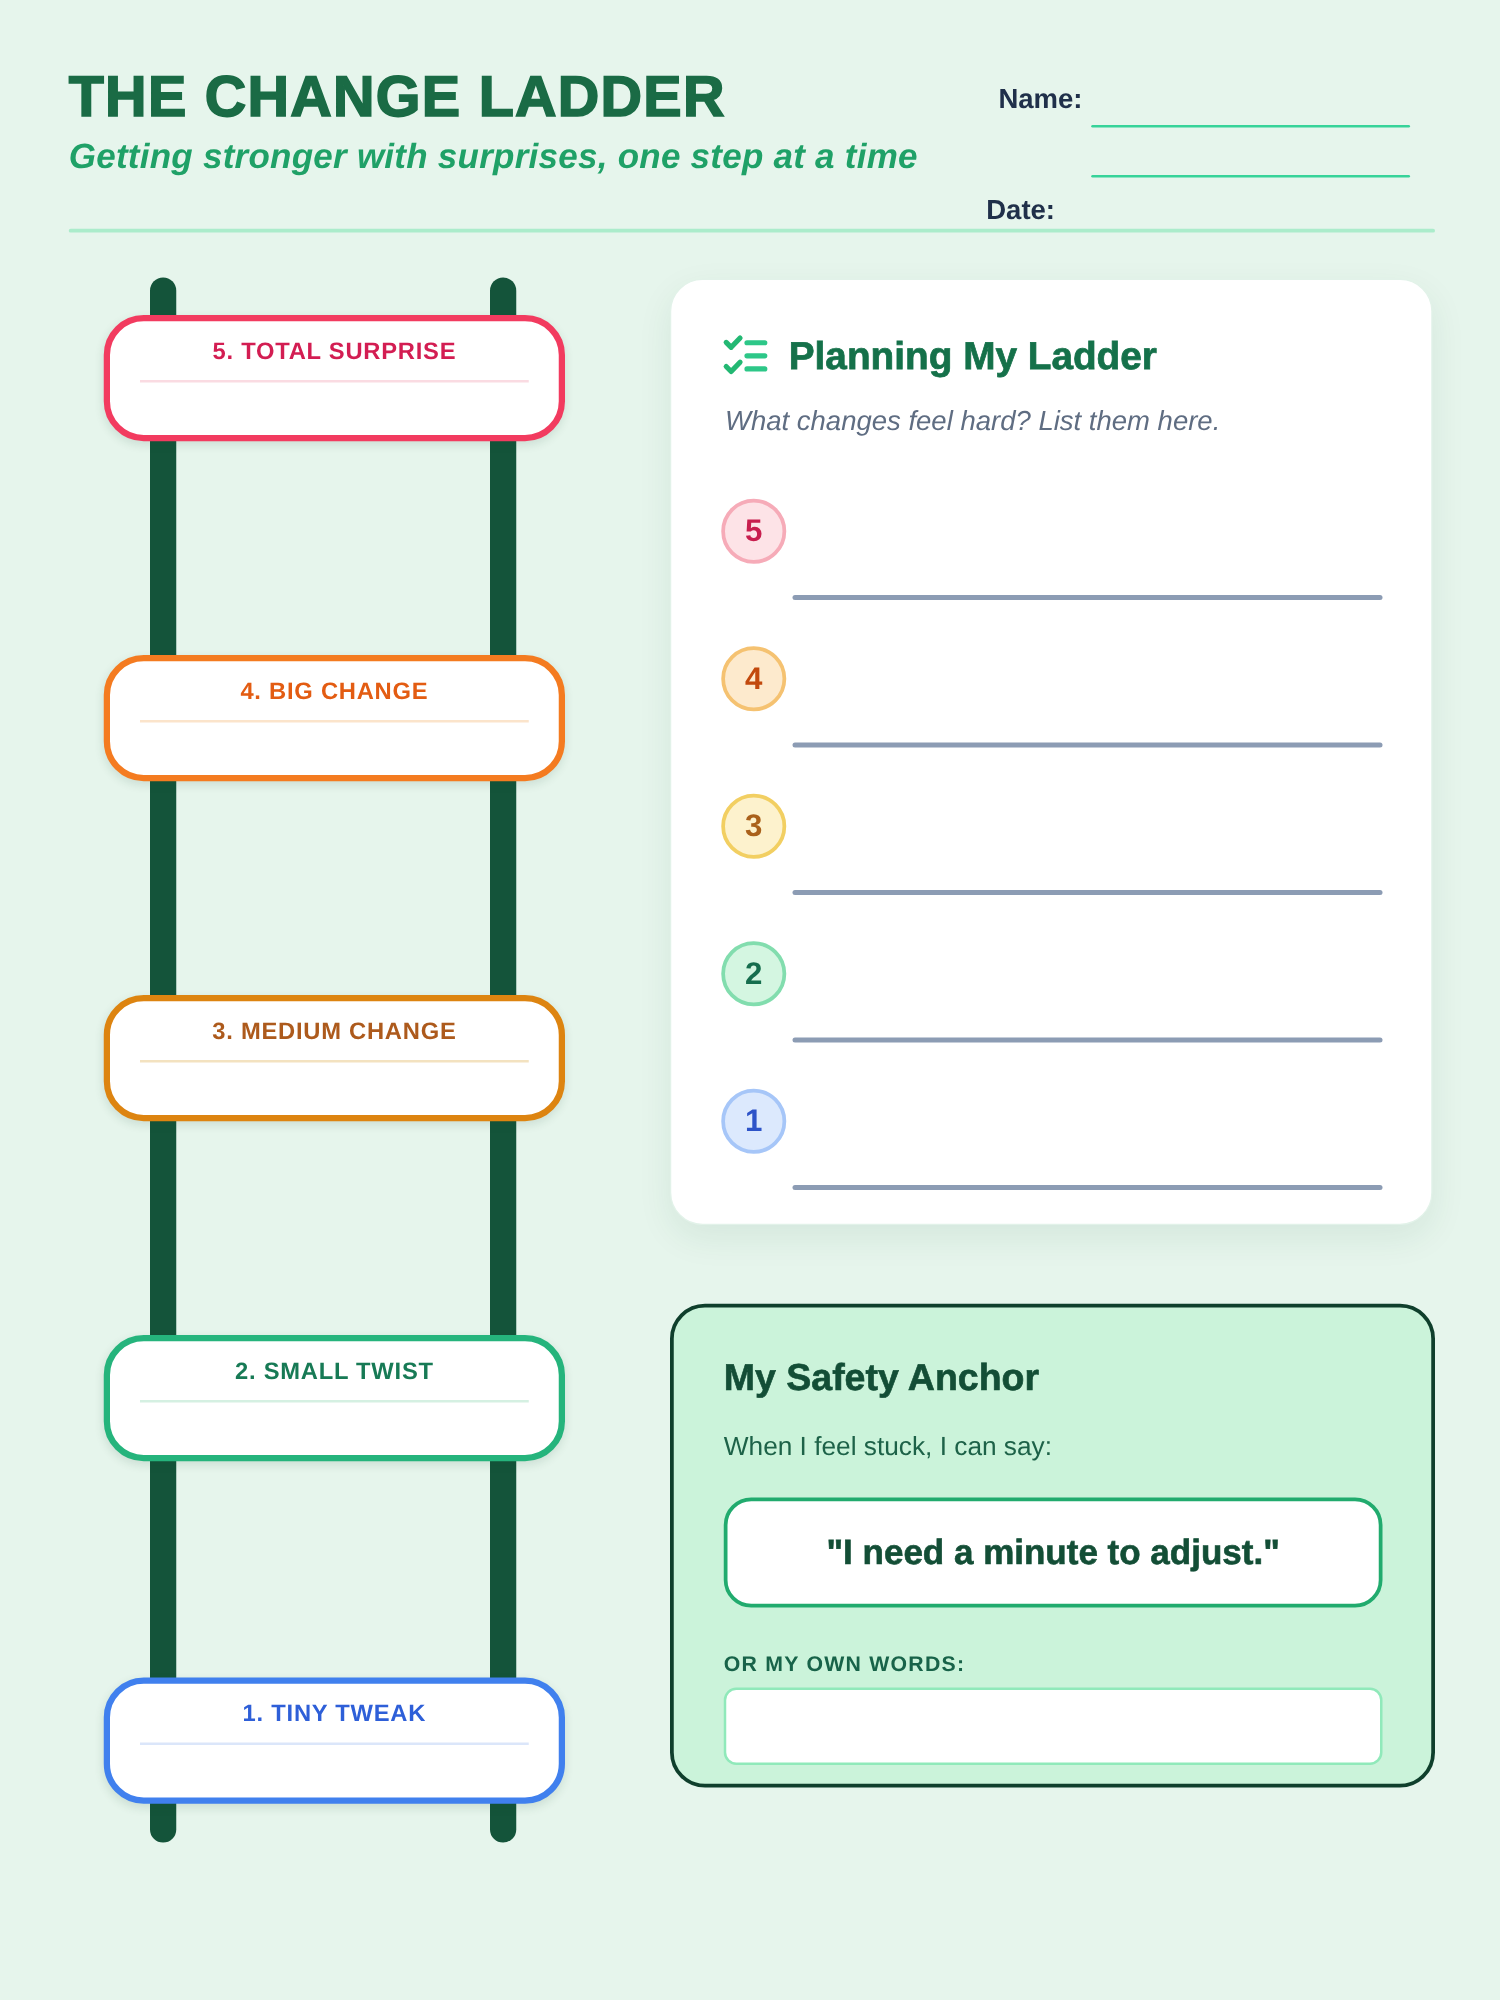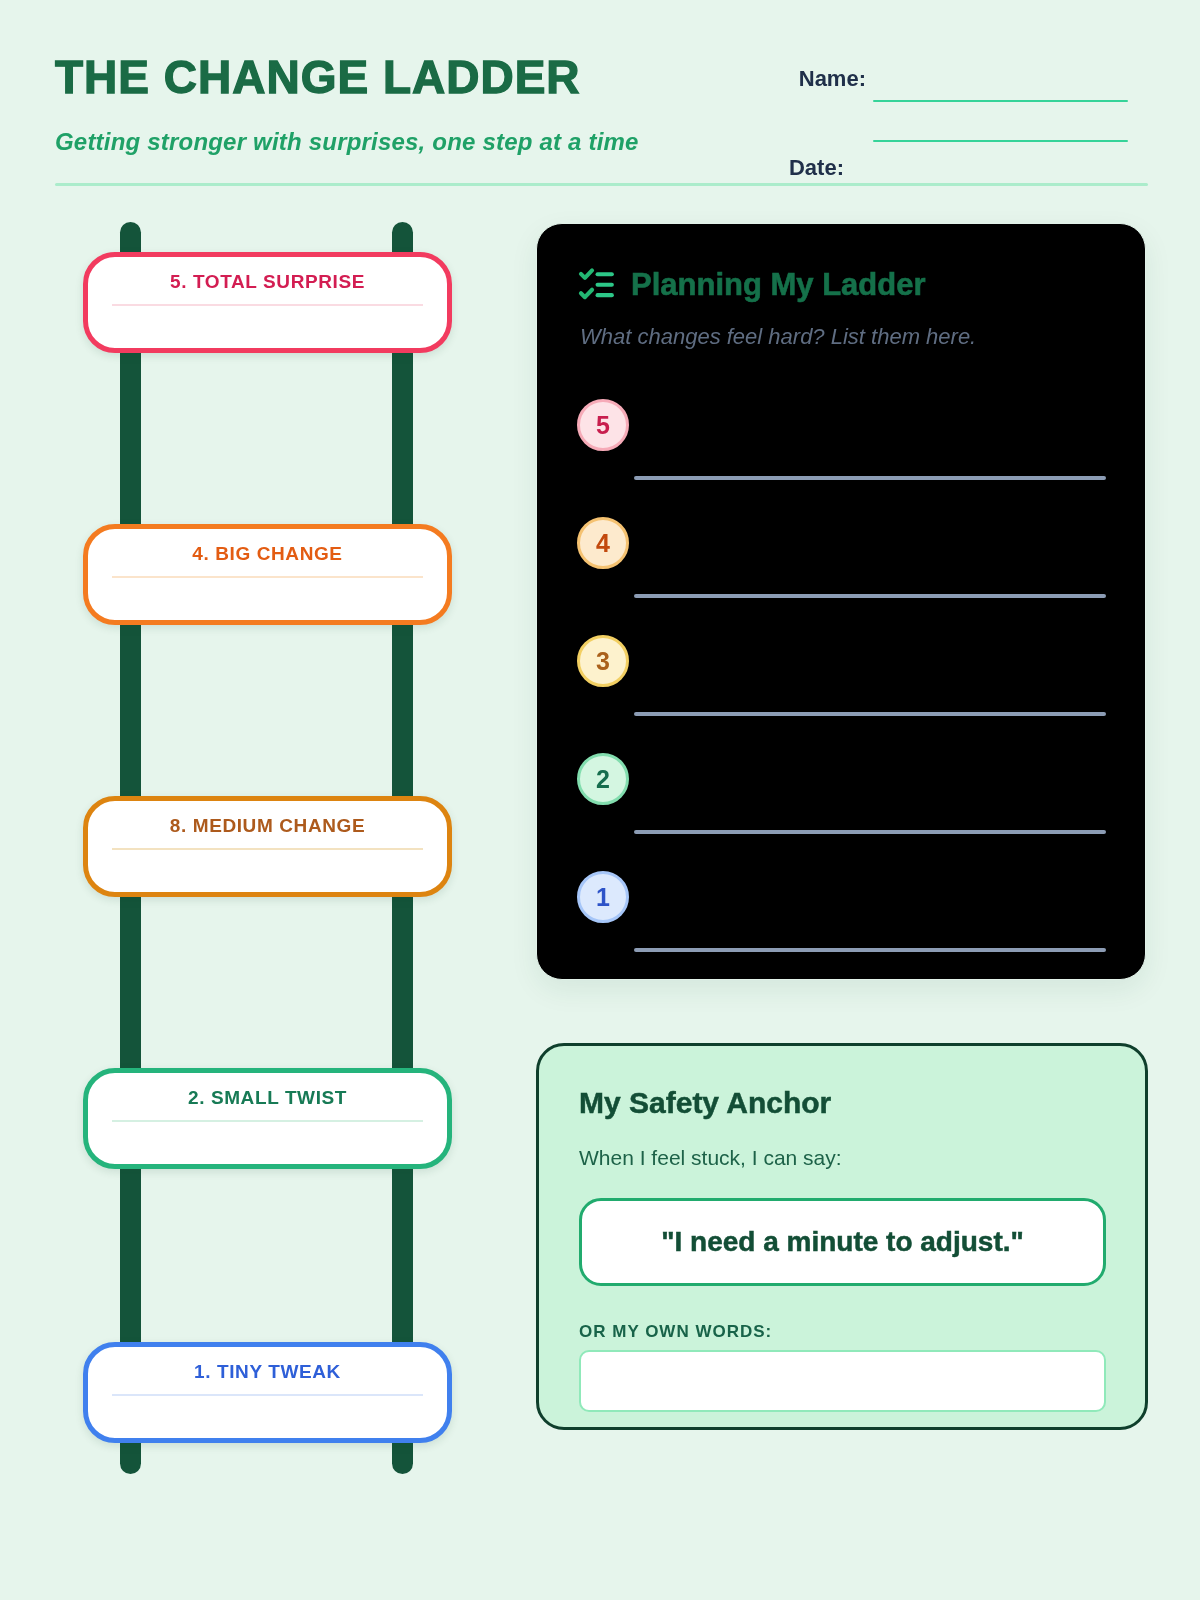--- a/index.html
+++ b/index.html
@@ -6,21 +6,21 @@
   .page{
     position:relative;width:1200px;height:1600px;background:#e6f5ec;
     font-family:"Liberation Sans","DejaVu Sans",sans-serif;overflow:hidden;
   }
   
   .ws-title{
     position:absolute;left:55px;top:50px;font-size:46px;font-weight:700;
     color:#1a6b45;-webkit-text-stroke:1.3px #1a6b45;letter-spacing:1px;white-space:nowrap;
   }
   .ws-subtitle{
-    position:absolute;left:55px;top:128px;font-size:24px;font-style:italic;
+    position:absolute;left:55px;top:109px;font-size:28px;font-style:italic;
     font-weight:600;color:#1fa167;letter-spacing:.2px;white-space:nowrap;
   }
   .field-label{position:absolute;width:80px;text-align:right;font-weight:700;font-size:22px;color:#20304a;}
   .lbl-name{left:786px;top:66px;}
   .lbl-date{left:764px;top:108px;margin-top:47px;}
   .field-line{position:absolute;left:873px;width:255px;height:2px;background:#36d399;border-radius:1px;}
   .line-name{top:100px;}
   .line-date{top:140px;}
   .divider{position:absolute;left:55px;top:183px;width:1093px;height:3px;background:#abeccb;border-radius:2px;}
 
@@ -37,21 +37,21 @@
   .rung-line{position:absolute;left:24px;right:24px;top:47px;height:2px;}
   .rung-write{position:absolute;left:10px;right:10px;top:52px;bottom:6px;border-radius:8px;}
   .rung5{top:252px;border-color:#f23b5f;} .rung5 .rung-label{color:#d31d52;} .rung5 .rung-line{background:#fadbe2;}
   .rung4{top:524px;border-color:#f47b20;} .rung4 .rung-label{color:#e35c12;} .rung4 .rung-line{background:#fbe4cb;}
   .rung3{top:796px;border-color:#dd8410;} .rung3 .rung-label{color:#ad5a1c;} .rung3 .rung-line{background:#f3e2c0;}
   .rung2{top:1068px;border-color:#25b47c;} .rung2 .rung-label{color:#177a55;} .rung2 .rung-line{background:#d5f0e2;}
   .rung1{top:1342px;border-color:#4080ee;} .rung1 .rung-label{color:#2e5fd8;} .rung1 .rung-line{background:#dbe6fa;}
 
   
   .plan-card{
-    position:absolute;left:536px;top:223px;width:610px;height:757px;background:#000000;
+    position:absolute;left:536px;top:223px;width:610px;height:757px;background:#ffffff;
     border:1px solid #e2f2e9;border-radius:26px;box-sizing:border-box;
     box-shadow:0 10px 28px rgba(18,77,50,.08);
   }
   .plan-header{position:absolute;left:40px;top:42px;display:flex;align-items:center;gap:16px;}
   .plan-title{font-size:31px;font-weight:800;color:#15714a;-webkit-text-stroke:.6px #15714a;white-space:nowrap;}
   .plan-subtitle{position:absolute;left:43px;top:100px;font-size:22px;font-style:italic;color:#5f6d82;white-space:nowrap;}
   .plan-circle{
     position:absolute;left:40px;width:52px;height:52px;border-radius:50%;box-sizing:border-box;
     border:3px solid;display:flex;align-items:center;justify-content:center;
     font-size:25px;font-weight:800;
@@ -105,21 +105,21 @@
     <div class="rung-label">5. TOTAL SURPRISE</div>
     <div class="rung-line"></div>
     <div class="rung-write"></div>
   </div>
   <div class="rung rung4">
     <div class="rung-label">4. BIG CHANGE</div>
     <div class="rung-line"></div>
     <div class="rung-write"></div>
   </div>
   <div class="rung rung3">
-    <div class="rung-label">8. MEDIUM CHANGE</div>
+    <div class="rung-label">3. MEDIUM CHANGE</div>
     <div class="rung-line"></div>
     <div class="rung-write"></div>
   </div>
   <div class="rung rung2">
     <div class="rung-label">2. SMALL TWIST</div>
     <div class="rung-line"></div>
     <div class="rung-write"></div>
   </div>
   <div class="rung rung1">
     <div class="rung-label">1. TINY TWEAK</div>

